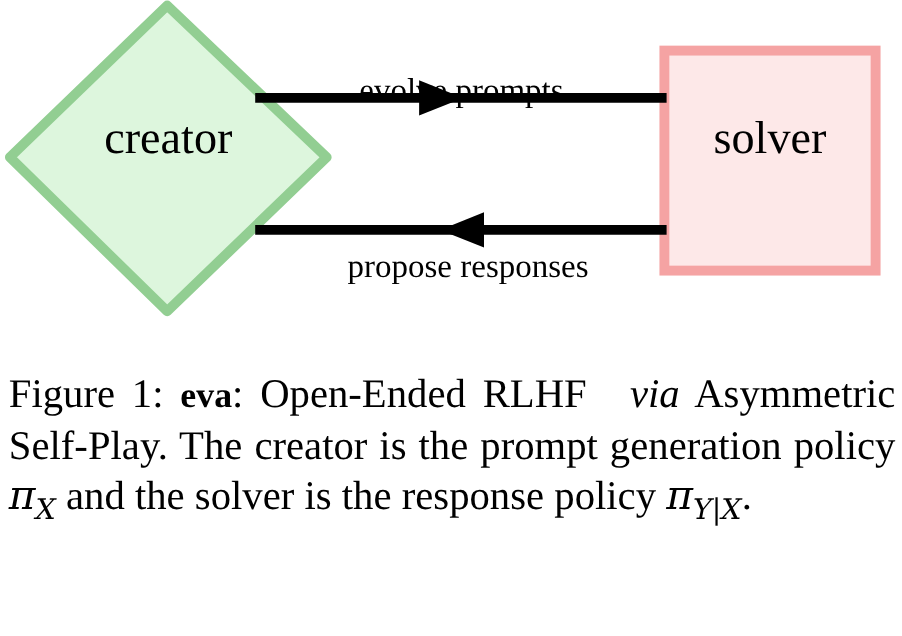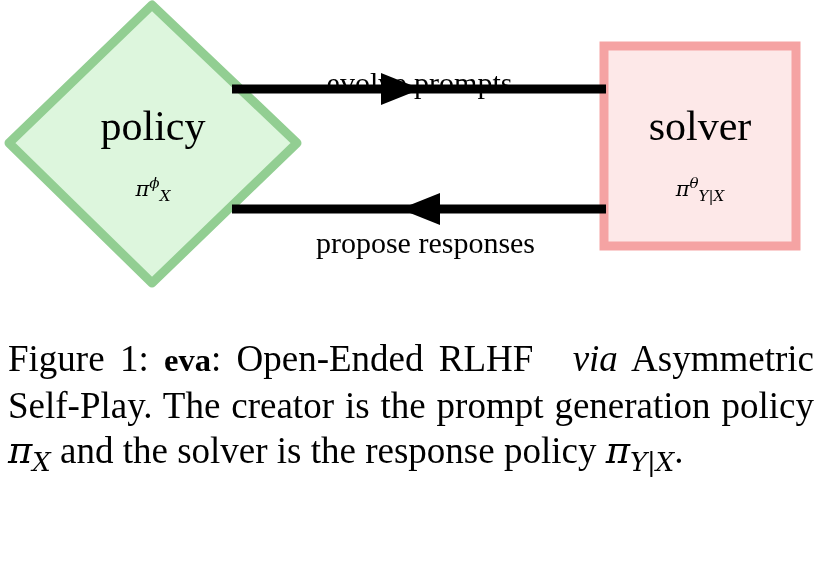--- a/index.html
+++ b/index.html
@@ -150,23 +150,21 @@
       <line x1="232" y1="89" x2="606" y2="89" stroke="#000000" stroke-width="9"></line>
       <polygon points="381,73 421,89 381,105" fill="#000000"></polygon>
     </g>
 
     <g>
       <line x1="232" y1="209" x2="606" y2="209" stroke="#000000" stroke-width="9"></line>
       <polygon points="440,193 400,209 440,225" fill="#000000"></polygon>
     </g>
   </svg>
 
-  <div class="node-label" id="creator-title">policy</div>
-  <div class="node-label" id="creator-policy"><span class="mathvar">π</span><span class="sup">ϕ</span><span class="sub">X</span></div>
+  <div class="node-label" id="creator-title">creator</div>
 
   <div class="node-label" id="solver-title">solver</div>
-  <div class="node-label" id="solver-policy"><span class="mathvar">π</span><span class="sup">θ</span><span class="sub">Y|X</span></div>
 
   <div class="edge-label" id="edge-label-top">evolve prompts</div>
   <div class="edge-label" id="edge-label-bottom">propose responses</div>
 </div>
 
 <div id="caption"><span>Figure 1: </span><span class="mono-bold">eva</span><span>: Open-Ended RLHF </span><span class="ital">via</span><span> Asymmetric Self-Play.  The creator is the prompt generation policy </span><span class="pi-inline"><span class="mathvar">π</span><span class="sub">X</span></span><span> and the solver is the response policy </span><span class="pi-inline"><span class="mathvar">π</span><span class="sub">Y|X</span></span><span>.</span></div>
 
 </body></html>

